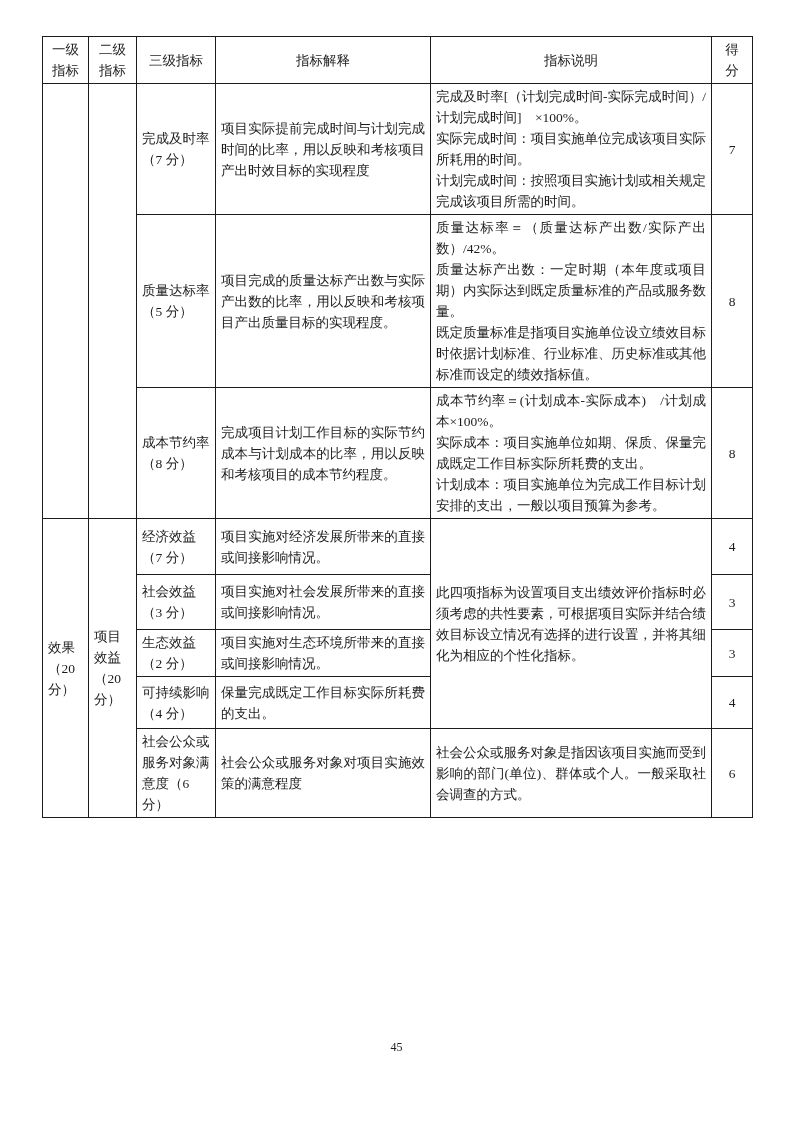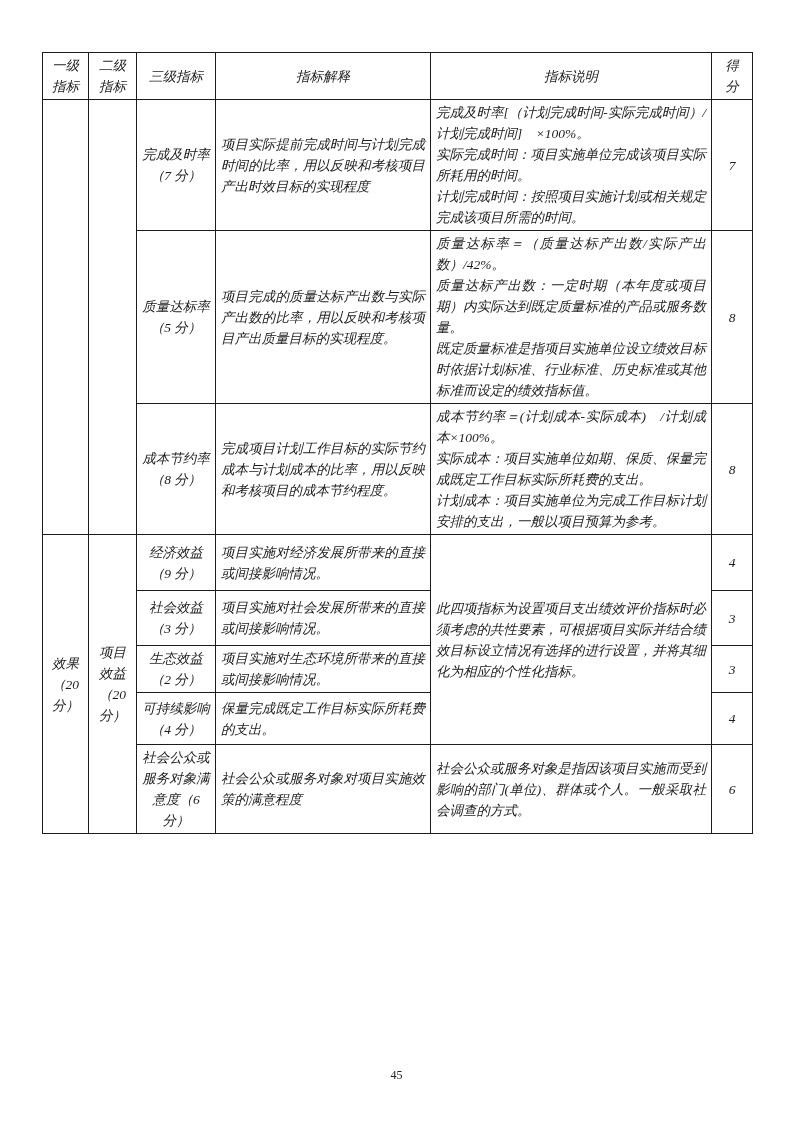--- a/index.html
+++ b/index.html
@@ -12,44 +12,43 @@
     width: 793px;
     height: 1122px;
     background: #ffffff;
     font-family: "Liberation Serif", "DejaVu Serif", serif;
     color: #1c1c1c;
     overflow: hidden;
   }
   table.indicator-table {
     position: absolute;
     left: 42px;
-    top: 52px;
+    top: 36px;
     width: 710px;
     border-collapse: collapse;
     table-layout: fixed;
-    font-style: italic;
   }
   table.indicator-table td, table.indicator-table th {
     border: 1px solid #1c1c1c;
     font-size: 13.5px;
     line-height: 21px;
     font-weight: normal;
     vertical-align: middle;
     padding: 2px 5px;
     overflow: hidden;
     word-break: break-all;
   }
   th.hdr {
     font-weight: bold;
     text-align: center;
     white-space: pre-line;
     padding: 2px 1px;
   }
   td.center {
-    text-align: center;
+    text-align: left;
     white-space: pre-line;
     padding: 2px 1px;
   }
   td.justify {
     text-align: justify;
     white-space: pre-line;
   }
   td.score-mid {
     text-align: center;
     vertical-align: middle;
@@ -60,21 +59,20 @@
     padding-top: 4px;
   }
   .page-number {
     position: absolute;
     left: 0;
     top: 1040px;
     width: 100%;
     text-align: center;
     font-size: 12px;
     color: #1c1c1c;
-    margin-top: 28px;
   }
 </style>
 </head>
 <body>
 
 <div class="page">
 
   <table class="indicator-table">
     <colgroup>
       <col style="width:46px">
@@ -132,21 +130,21 @@
 
     <tr style="height:56px">
       <td rowspan="5" class="center">效果
 （20
 分）</td>
       <td rowspan="5" class="center">项目
 效益
 （20
 分）</td>
       <td class="center">经济效益
-（9 分）</td>
+（7 分）</td>
       <td class="justify">项目实施对经济发展所带来的直接或间接影响情况。</td>
       <td rowspan="4" class="justify">此四项指标为设置项目支出绩效评价指标时必须考虑的共性要素，可根据项目实际并结合绩效目标设立情况有选择的进行设置，并将其细化为相应的个性化指标。</td>
       <td class="score-top">4</td>
     </tr>
 
     <tr style="height:55px">
       <td class="center">社会效益
 （3 分）</td>
       <td class="justify">项目实施对社会发展所带来的直接或间接影响情况。</td>
       <td class="score-top">3</td>

